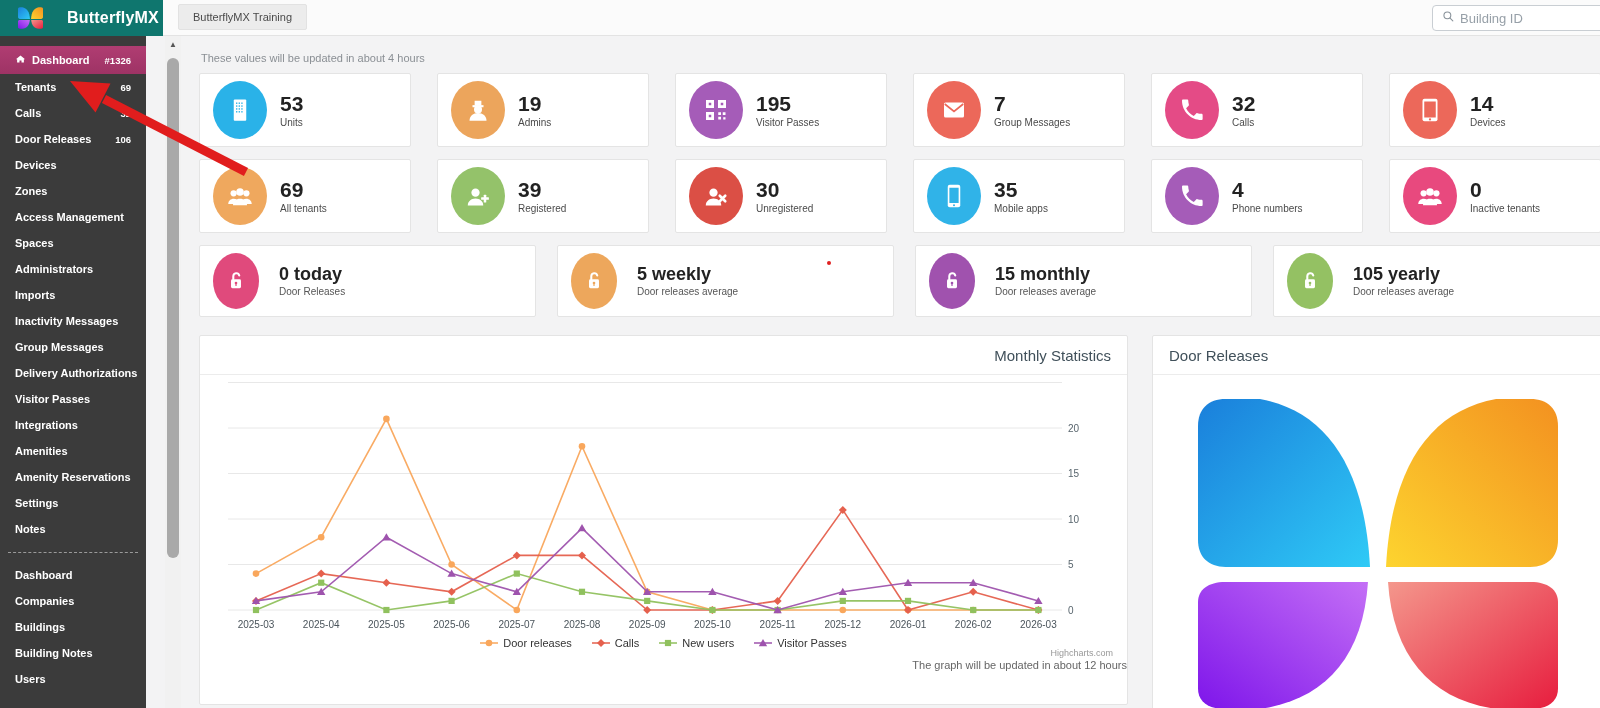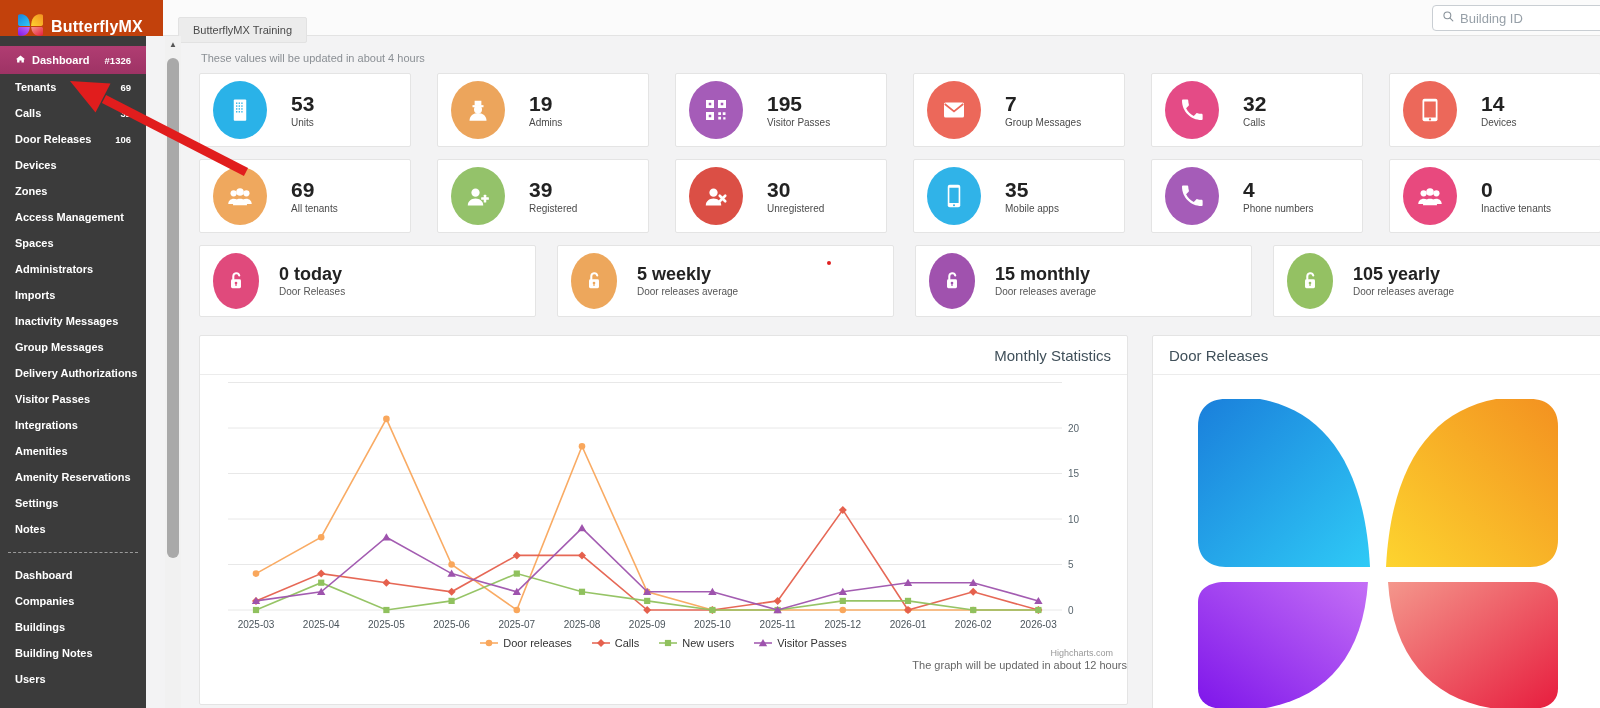--- a/index.html
+++ b/index.html
@@ -3,56 +3,56 @@
 <meta charset="utf-8">
 <style>
   * { box-sizing: border-box; margin: 0; padding: 0; }
   html,body { width:1600px; height:708px; }
   body {
     font-family: "Liberation Sans", sans-serif;
     background:#f3f3f4; overflow:hidden; position:relative;
     -webkit-font-smoothing:antialiased;
   }
   
-  .brandbar{position:absolute;left:0;top:0;width:163px;height:36px;background:#c2410c;
-    display:flex;align-items:flex-end;padding-left:18px;gap:8px;z-index:5;}
+  .brandbar{position:absolute;left:0;top:0;width:163px;height:36px;background:#0f766e;
+    display:flex;align-items:center;padding-left:18px;gap:24px;z-index:5;}
   .brandbar .brand-text{color:#fff;font-size:16px;font-weight:bold;letter-spacing:.2px;}
   
   .sidebar{position:absolute;left:0;top:36px;width:146px;height:672px;background:#3b3b3b;z-index:4;}
   .nav{padding-top:10px;}
   .nav-item{height:26px;display:flex;align-items:center;justify-content:space-between;
     padding:0 15px;color:#fff;font-size:11px;font-weight:bold;cursor:pointer;white-space:nowrap;}
   .nav-item .cnt{font-size:9.5px;font-weight:bold;}
   .nav-item.active{height:28px;background:linear-gradient(#b03d72,#9e3365);}
   .nav-item.active .lbl{display:flex;align-items:center;gap:6px;}
   .nav-divider{border-top:1px dashed #9a9a9a;margin:10px 8px 9px 8px;}
   
   .vscroll{position:absolute;left:165px;top:36px;width:16px;height:672px;background:#f1f1f1;z-index:4;}
   .vscroll .arrow{height:16px;display:flex;align-items:center;justify-content:center;
     color:#555;font-size:8px;cursor:pointer;}
   .vscroll .thumb{position:absolute;left:2px;top:22px;width:12px;height:500px;background:#a9a9a9;border-radius:6px;cursor:grab;}
   
   .topbar{position:absolute;left:163px;top:0;right:0;height:36px;background:#fbfbfb;
     border-bottom:1px solid #e3e3e3;z-index:3;}
-  .tab{position:absolute;left:15px;top:17px;height:26px;background:#ececec;border:1px solid #e2e2e2;
+  .tab{position:absolute;left:15px;top:4px;height:26px;background:#ececec;border:1px solid #e2e2e2;
     border-radius:2px;display:flex;align-items:center;padding:0 14px;font-size:11px;color:#4a4a4a;cursor:pointer;}
   .search{position:absolute;right:-8px;top:5px;width:176px;height:26px;background:#fff;
     border:1px solid #c9ced3;border-radius:4px;display:flex;align-items:center;padding:0 8px;gap:5px;}
   .search input{border:none;outline:none;font-size:13px;color:#555;width:110px;background:transparent;
     font-family:"Liberation Sans",sans-serif;}
   .search input::placeholder{color:#97a0a8;}
   
   .main{position:absolute;left:181px;top:36px;width:1419px;height:672px;overflow:hidden;
     padding:14px 0 0 18px;background:#f3f3f4;}
   .inner{width:1406px;}
   .update-note{font-size:11px;color:#8a8f94;margin:2px 0 9px 2px;}
   .stats-grid{display:grid;grid-template-columns:repeat(6,212px);column-gap:26px;row-gap:12px;}
   .doors-grid{display:grid;grid-template-columns:repeat(4,337px);column-gap:21px;margin-top:12px;}
   .card{background:#fff;border:1px solid #e4e4e4;border-radius:2px;}
-  .stat{height:74px;display:flex;align-items:center;padding-left:13px;gap:24px;}
+  .stat{height:74px;display:flex;align-items:center;padding-left:13px;gap:13px;}
   .stat .ic{width:54px;height:58px;border-radius:50%;display:flex;align-items:center;justify-content:center;flex:0 0 auto;}
   .stat .ic svg{width:30px;height:30px;}
   .stat .val{font-size:21px;font-weight:bold;color:#222;line-height:1.1;}
   .stat .lab{font-size:10px;color:#4a4a4a;margin-top:1px;}
   .door{height:72px;display:flex;align-items:center;padding-left:13px;gap:20px;}
   .door .ic{width:46px;height:56px;border-radius:50%;display:flex;align-items:center;justify-content:center;flex:0 0 auto;}
   .door .ic svg{width:26px;height:26px;}
   .door .val{font-size:18px;font-weight:bold;color:#222;line-height:1.1;}
   .door .lab{font-size:10px;color:#555;margin-top:2px;}
   .bottom{display:flex;gap:24px;margin-top:18px;}

